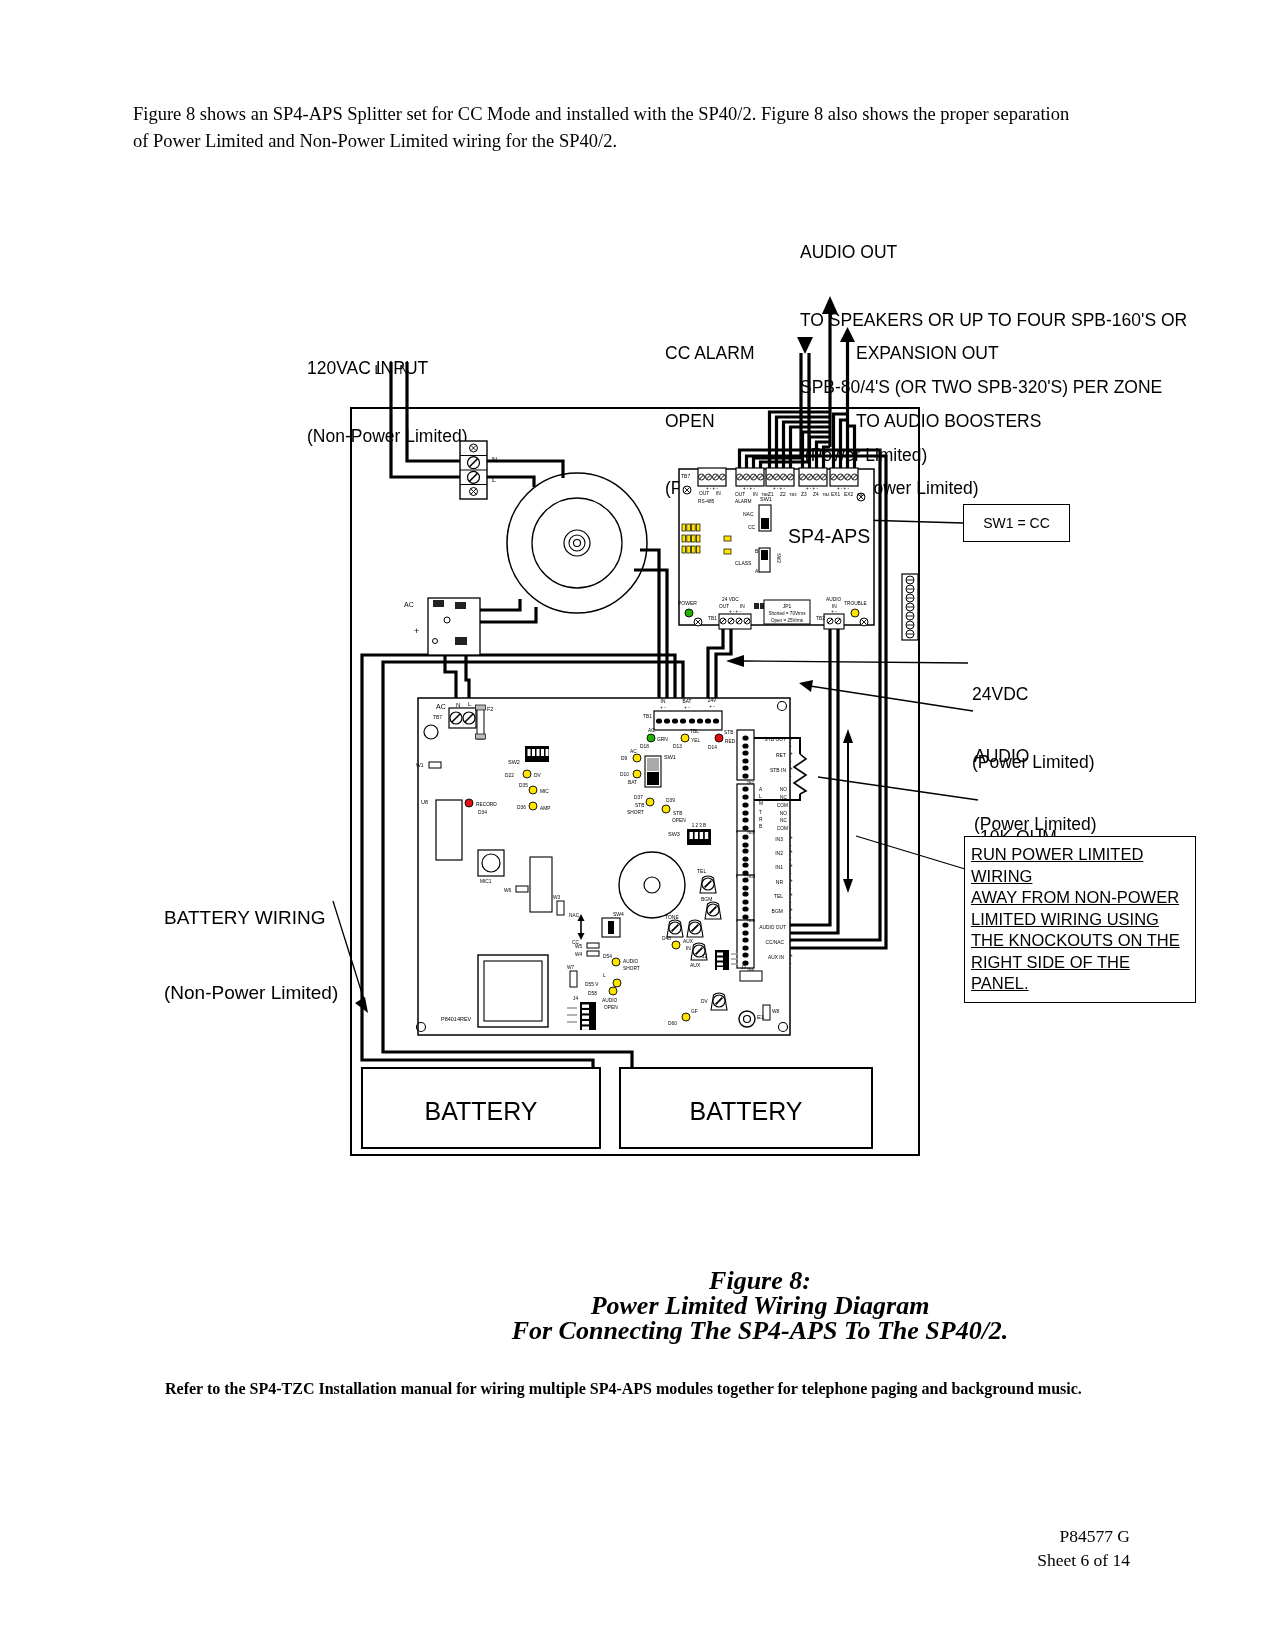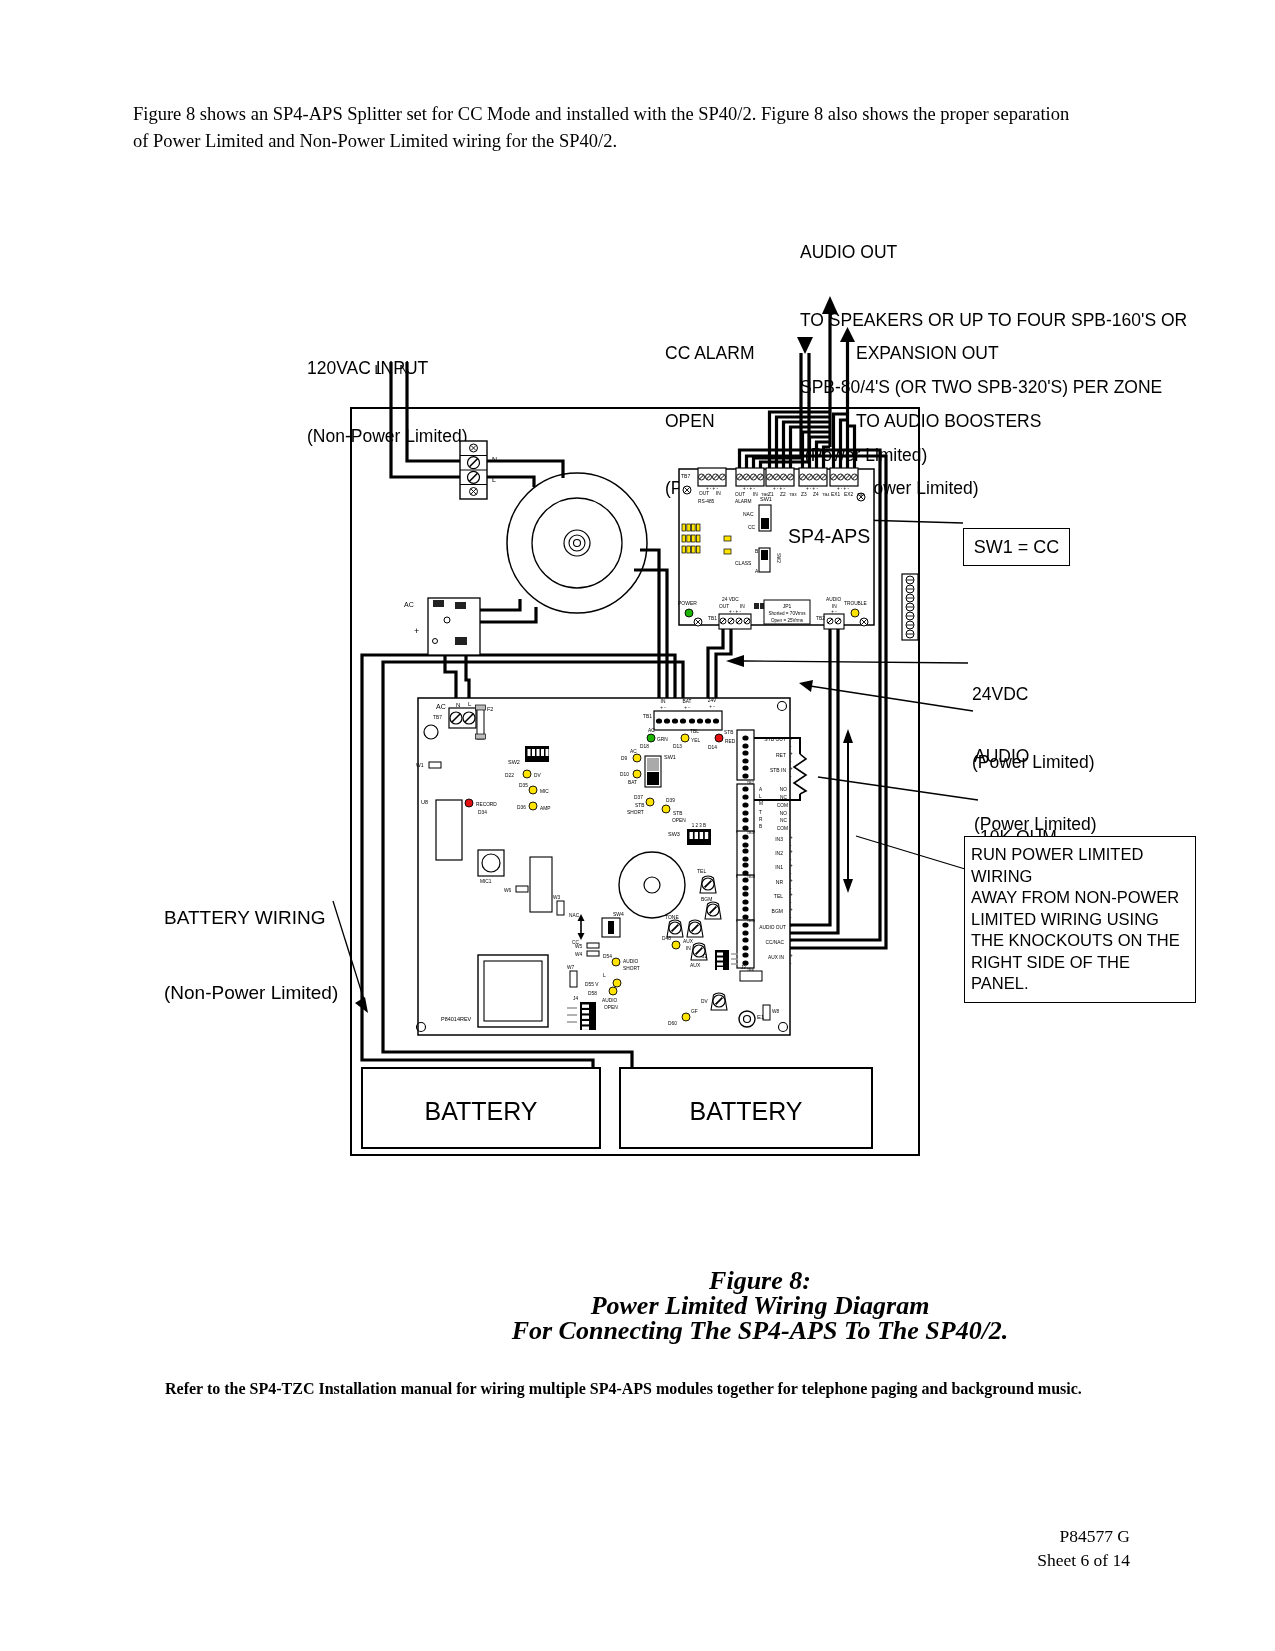--- a/index.html
+++ b/index.html
@@ -40,38 +40,38 @@
     <div>OPEN</div>
     <div>(Power Limited)</div>
   </div>
 
   <div class="co" style="left:856px;top:297px;">
     <div>EXPANSION OUT</div>
     <div>TO AUDIO BOOSTERS</div>
     <div>(Power Limited)</div>
   </div>
 
-  <div class="box" style="left:963px;top:528px;width:105px;height:36px;font-size:18px;line-height:36px;text-align:center;">SW1 = CC</div>
+  <div class="box" style="left:963px;top:504px;width:105px;height:36px;font-size:14px;line-height:36px;text-align:center;">SW1 = CC</div>
 
   <div class="co" style="left:972px;top:638px;">
     <div>24VDC</div>
     <div>(Power Limited)</div>
   </div>
 
   <div class="co" style="left:974px;top:700px;">
     <div>AUDIO</div>
     <div>(Power Limited)</div>
   </div>
 
   <div class="co" style="left:980px;top:781px;">
     <div>10K OHM</div>
     <div>EOLR</div>
   </div>
 
-  <div class="box" style="left:964px;top:836px;width:218px;padding:7px 6px;font-size:16.5px;line-height:21.5px;">
+  <div class="box" style="left:964px;top:836px;width:218px;padding:7px 6px;font-size:16.5px;line-height:21.5px;text-decoration:underline;">
     <div>RUN POWER LIMITED WIRING</div>
     <div>AWAY FROM NON-POWER</div>
     <div>LIMITED WIRING USING</div>
     <div>THE KNOCKOUTS ON THE</div>
     <div>RIGHT SIDE OF THE PANEL.</div>
   </div>
 
   <div class="co" style="left:164px;top:855px;font-size:19px;line-height:25px;">
     <div>BATTERY WIRING</div>
     <div>(Non-Power Limited)</div>

